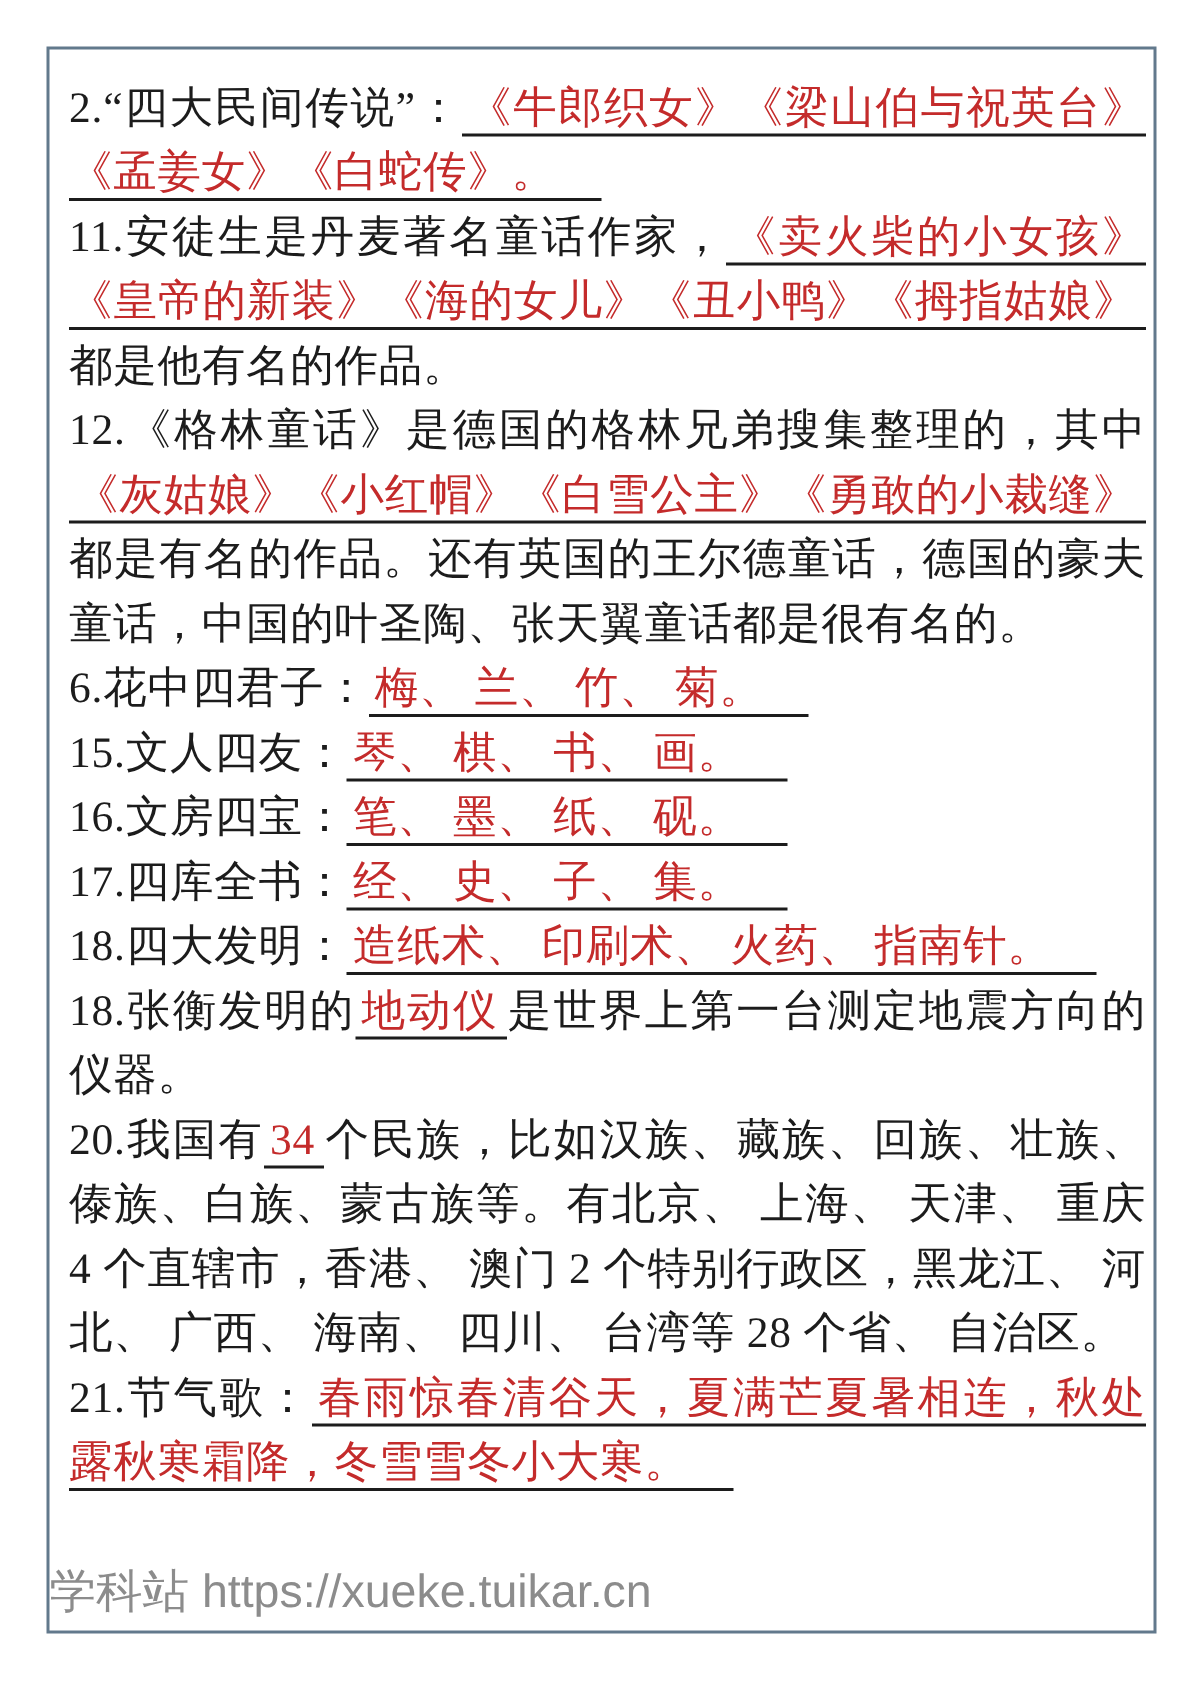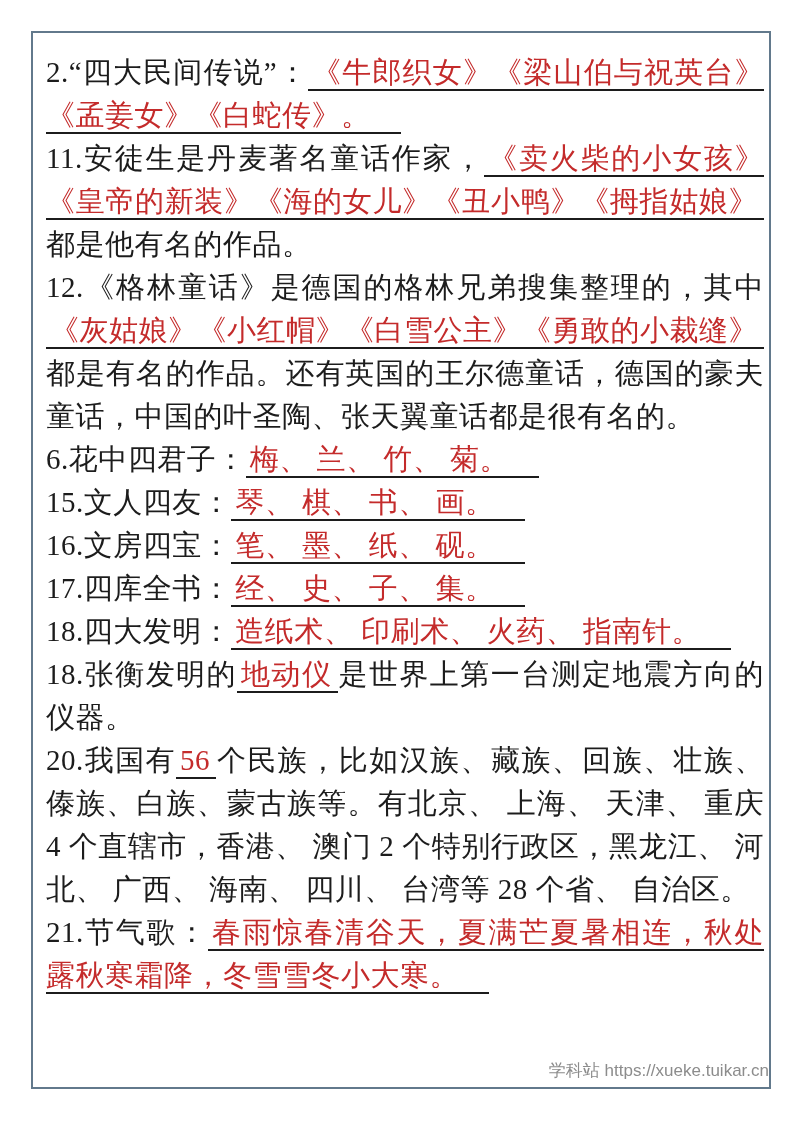--- a/index.html
+++ b/index.html
@@ -49,37 +49,37 @@
     padding: 0 6px 1px 4px;
   }
   p.line .answer:last-child {
     padding-right: 30px;
   }
   .footer {
     position: absolute;
     left: 0;
     bottom: 5px;
     width: 100%;
-    text-align: right;
+    text-align: left;
     font-family: "Liberation Sans", "DejaVu Sans", sans-serif;
-    font-size: 17px;
+    font-size: 31px;
     color: var(--footer);
   }
 </style>
 </head>
 <body>
 
 <div class="page-frame">
   <div class="content">
       <p class="line"><span class="normal">2.“四大民间传说”：</span><span class="answer">《牛郎织女》《梁山伯与祝英台》《孟姜女》《白蛇传》。</span></p>
       <p class="line"><span class="normal">11.安徒生是丹麦著名童话作家，</span><span class="answer">《卖火柴的小女孩》《皇帝的新装》《海的女儿》《丑小鸭》《拇指姑娘》</span><span class="normal">都是他有名的作品。</span></p>
       <p class="line"><span class="normal">12.《格林童话》是德国的格林兄弟搜集整理的，其中</span><span class="answer">《灰姑娘》《小红帽》《白雪公主》《勇敢的小裁缝》</span><span class="normal">都是有名的作品。还有英国的王尔德童话，德国的豪夫童话，中国的叶圣陶、张天翼童话都是很有名的。</span></p>
       <p class="line"><span class="normal">6.花中四君子：</span><span class="answer">梅、 兰、 竹、 菊。</span></p>
       <p class="line"><span class="normal">15.文人四友：</span><span class="answer">琴、 棋、 书、 画。</span></p>
       <p class="line"><span class="normal">16.文房四宝：</span><span class="answer">笔、 墨、 纸、 砚。</span></p>
       <p class="line"><span class="normal">17.四库全书：</span><span class="answer">经、 史、 子、 集。</span></p>
       <p class="line"><span class="normal">18.四大发明：</span><span class="answer">造纸术、 印刷术、 火药、 指南针。</span></p>
       <p class="line"><span class="normal">18.张衡发明的</span><span class="answer">地动仪</span><span class="normal">是世界上第一台测定地震方向的仪器。</span></p>
-      <p class="line"><span class="normal">20.我国有</span><span class="answer">56</span><span class="normal">个民族，比如汉族、藏族、回族、壮族、傣族、白族、蒙古族等。有北京、 上海、 天津、 重庆 4 个直辖市，香港、 澳门 2 个特别行政区，黑龙江、 河北、 广西、 海南、 四川、 台湾等 28 个省、 自治区。</span></p>
+      <p class="line"><span class="normal">20.我国有</span><span class="answer">34</span><span class="normal">个民族，比如汉族、藏族、回族、壮族、傣族、白族、蒙古族等。有北京、 上海、 天津、 重庆 4 个直辖市，香港、 澳门 2 个特别行政区，黑龙江、 河北、 广西、 海南、 四川、 台湾等 28 个省、 自治区。</span></p>
       <p class="line"><span class="normal">21.节气歌：</span><span class="answer">春雨惊春清谷天，夏满芒夏暑相连，秋处露秋寒霜降，冬雪雪冬小大寒。</span></p>
     </div>
   <div class="footer">学科站 https://xueke.tuikar.cn</div>
 </div>
 
 </body></html>

